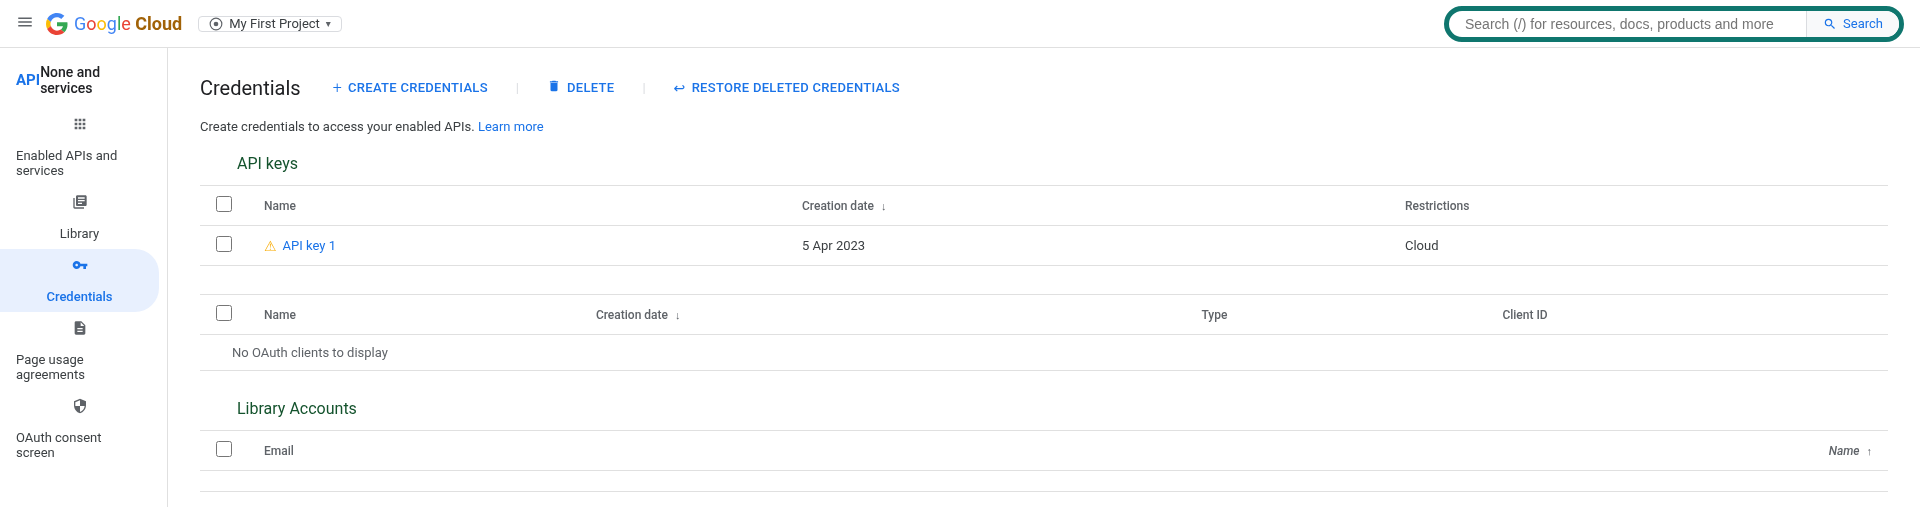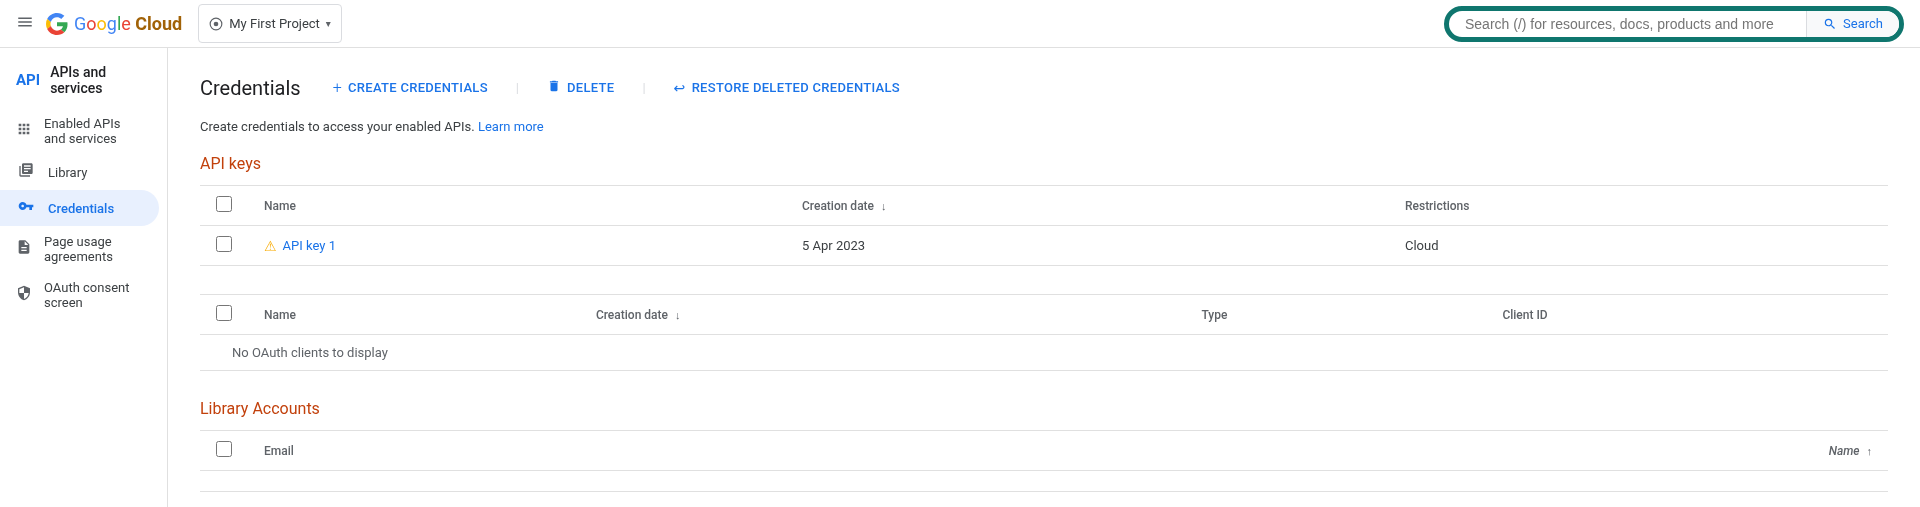--- a/index.html
+++ b/index.html
@@ -7,21 +7,21 @@
 
     
     .top-nav {
       display: flex; align-items: center; height: 48px; padding: 0 16px;
       border-bottom: 1px solid #e0e0e0; background: #fff; position: relative; z-index: 10;
     }
     .nav-hamburger { margin-right: 12px; cursor: pointer; color: #5f6368; }
     .nav-logo { display: flex; align-items: center; gap: 6px; margin-right: 16px; }
     .nav-project-selector {
       display: flex; align-items: center; gap: 6px; border: 1px solid #dadce0; border-radius: 4px;
-      padding: 4px 10px; cursor: pointer; font-size: 13px; color: #3c4043; height: 39px;
+      padding: 4px 10px; cursor: pointer; font-size: 13px; color: #3c4043; height: 16px;
     }
     .search-bar {
       margin-left: auto; display: flex; align-items: center;
       border: 5px solid #0f766e; border-radius: 24px; overflow: hidden; height: 36px;
       width: 460px;
     }
     .search-input {
       flex: 1; border: none; outline: none; padding: 0 16px; font-size: 14px; color: #3c4043;
       background: transparent;
     }
@@ -33,28 +33,28 @@
 
     
     .app-body { display: flex; min-height: calc(100vh - 48px); }
 
     
     .sidebar {
       width: 168px; border-right: 1px solid #e0e0e0; padding-top: 8px;
       flex-shrink: 0;
     }
     .sidebar-header {
-      display: flex; align-items: center; gap: 10px; padding: 8px 16px 12px;
+      display: flex; align-items: center; padding: 8px 16px 12px;
     }
     .sidebar-header-icon { font-size: 18px; color: #1a73e8; font-weight: 700; }
     .sidebar-header-text { font-size: 14px; font-weight: 500; color: #202124; }
     .sidebar-item {
       display: flex; align-items: center; gap: 12px; padding: 8px 16px;
       cursor: pointer; border-radius: 0 24px 24px 0; margin-right: 8px;
-      color: #3c4043; font-size: 13px;
+      color: #3c4043; font-size: 13px; flex-direction: column;
     }
     .sidebar-item.active { background: #e8f0fe; color: #1a73e8; font-weight: 500; }
     .sidebar-item-icon { font-size: 16px; width: 20px; text-align: center; }
 
     
     .main-content { flex: 1; padding: 24px 32px; }
     .page-header { display: flex; align-items: center; gap: 20px; margin-bottom: 16px; }
     .page-title { font-size: 20px; font-weight: 400; color: #202124; }
     .header-actions { display: flex; align-items: center; gap: 16px; }
     .action-btn {
@@ -62,21 +62,21 @@
       border: none; background: none; cursor: pointer; color: #1a73e8;
       font-size: 13px; font-weight: 500; font-family: inherit;
       text-transform: uppercase; letter-spacing: 0.3px;
     }
 
     .info-text { font-size: 13px; color: #3c4043; margin-bottom: 20px; }
     .info-text a { color: #1a73e8; text-decoration: none; }
 
     
     .section { margin-bottom: 28px; }
-    .section-title { font-size: 16px; font-weight: 400; color: #c2410c; margin-bottom: 12px; }
+    .section-title { font-size: 16px; font-weight: 400; color: #14532d; margin-bottom: 12px; margin-left: 37px; }
 
     
     .data-table { width: 100%; border-collapse: collapse; }
     .data-table th {
       text-align: left; padding: 10px 16px; font-size: 12px; font-weight: 500;
       color: #5f6368; border-bottom: 1px solid #e0e0e0; border-top: 1px solid #e0e0e0;
       white-space: nowrap;
     }
     .data-table td { padding: 10px 16px; border-bottom: 1px solid #e0e0e0; font-size: 13px; color: #3c4043; }
     .checkbox { width: 16px; height: 16px; cursor: pointer; accent-color: #1a73e8; }
@@ -125,21 +125,21 @@
       <span>Search</span>
     </button>
   </div>
 </nav>
 
 <div class="app-body">
 
   <aside class="sidebar">
     <div class="sidebar-header">
       <span class="sidebar-header-icon" style="color:#1a73e8; font-weight:700; font-size:15px;">API</span>
-      <span class="sidebar-header-text">APIs and services</span>
+      <span class="sidebar-header-text">None and services</span>
     </div>
 
     <div class="sidebar-item">
       <span class="sidebar-item-icon">
         <svg width="16" height="16" viewBox="0 0 24 24" fill="#5f6368">
             <path d="M4 8h4V4H4v4zm6 12h4v-4h-4v4zm-6 0h4v-4H4v4zm0-6h4v-4H4v4zm6 0h4v-4h-4v4zm6-10v4h4V4h-4zm-6 4h4V4h-4v4zm6 6h4v-4h-4v4zm0 6h4v-4h-4v4z"></path>
           </svg>
       </span>
       <span>Enabled APIs and services</span>
     </div>

